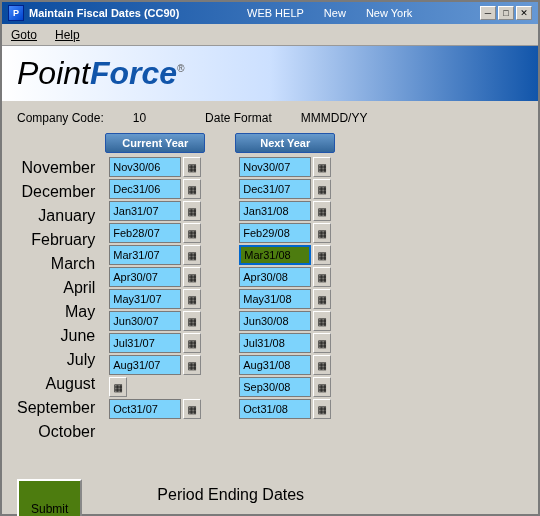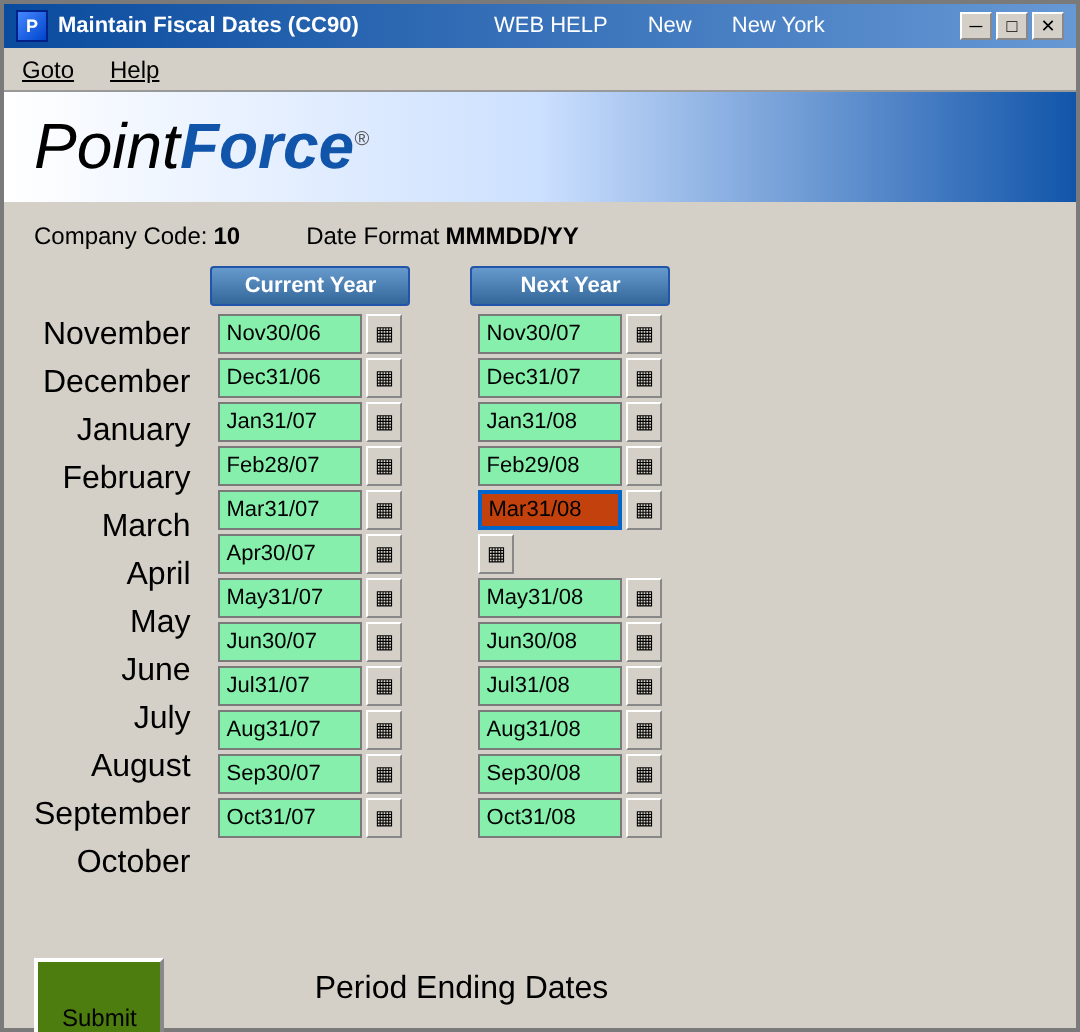--- a/index.html
+++ b/index.html
@@ -111,24 +111,24 @@
     .content {
       padding: 10px 15px;
       flex: 1;
       display: flex;
       flex-direction: column;
     }
     .info-row {
       display: flex;
       align-items: center;
       margin-bottom: 8px;
-      gap: 3px;
+      gap: 29px;
     }
     .info-row .label { font-size: 12px; }
-    .info-row .value { font-size: 12px; font-weight: bold; }
+    .info-row .value { font-size: 12px; font-weight: normal; }
     .info-row .date-format-label { margin-left: 30px; font-size: 12px; }
     .columns-area {
       display: flex;
       gap: 5px;
     }
     .month-labels {
       display: flex;
       flex-direction: column;
       padding-top: 24px;
       min-width: 75px;
@@ -166,28 +166,28 @@
     }
     .date-row {
       display: flex;
       align-items: center;
       gap: 2px;
     }
     .date-input {
       width: 72px;
       height: 20px;
       border: 1px solid #7a7a7a;
-      background: #86efac;
+      background: #7dd3fc;
       font-size: 11px;
       padding: 1px 3px;
       font-family: Arial, sans-serif;
     }
     .date-input.active {
       border: 2px solid #0066cc;
-      background: #c2410c;
+      background: #4d7c0f;
     }
     .cal-btn {
       width: 18px;
       height: 20px;
       background: #d4d0c8;
       border: 1px solid #888;
       border-top-color: #fff;
       border-left-color: #fff;
       cursor: pointer;
       display: flex;
@@ -329,21 +329,20 @@
             </div>
             <div class="date-row">
               <input type="text" class="date-input" value="Jul31/07" style="">
               <button class="cal-btn">▦</button>
             </div>
             <div class="date-row">
               <input type="text" class="date-input" value="Aug31/07" style="">
               <button class="cal-btn">▦</button>
             </div>
             <div class="date-row">
-              <input type="text" class="date-input" value="Sep30/07" style="">
               <button class="cal-btn">▦</button>
             </div>
             <div class="date-row">
               <input type="text" class="date-input" value="Oct31/07" style="">
               <button class="cal-btn">▦</button>
             </div>
           </div>
       </div>
 
       <div class="gap-col"></div>
@@ -365,20 +364,21 @@
             </div>
             <div class="date-row">
               <input type="text" class="date-input" value="Feb29/08" style="">
               <button class="cal-btn">▦</button>
             </div>
             <div class="date-row">
               <input type="text" class="date-input active" value="Mar31/08" style="">
               <button class="cal-btn">▦</button>
             </div>
             <div class="date-row">
+              <input type="text" class="date-input" value="Apr30/08" style="">
               <button class="cal-btn">▦</button>
             </div>
             <div class="date-row">
               <input type="text" class="date-input" value="May31/08" style="">
               <button class="cal-btn">▦</button>
             </div>
             <div class="date-row">
               <input type="text" class="date-input" value="Jun30/08" style="">
               <button class="cal-btn">▦</button>
             </div>

